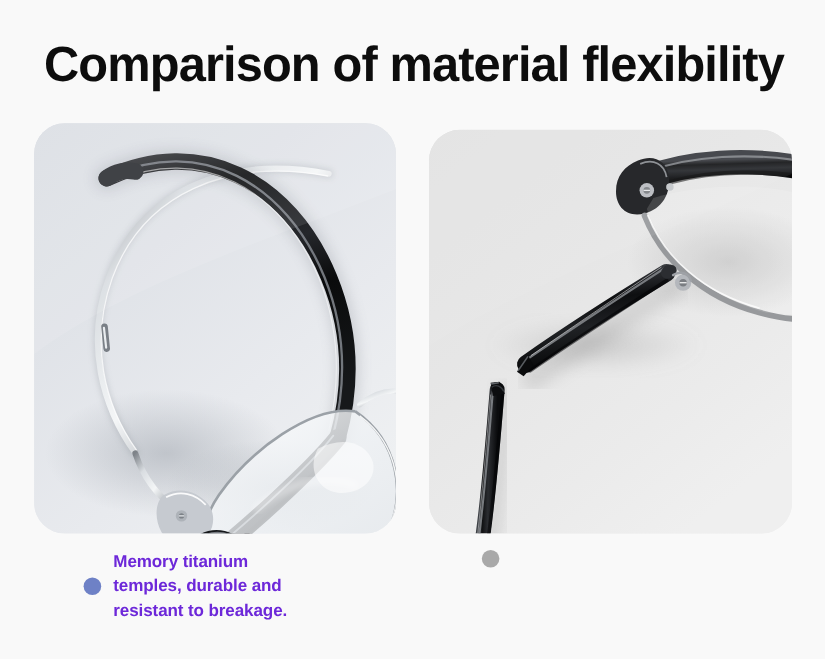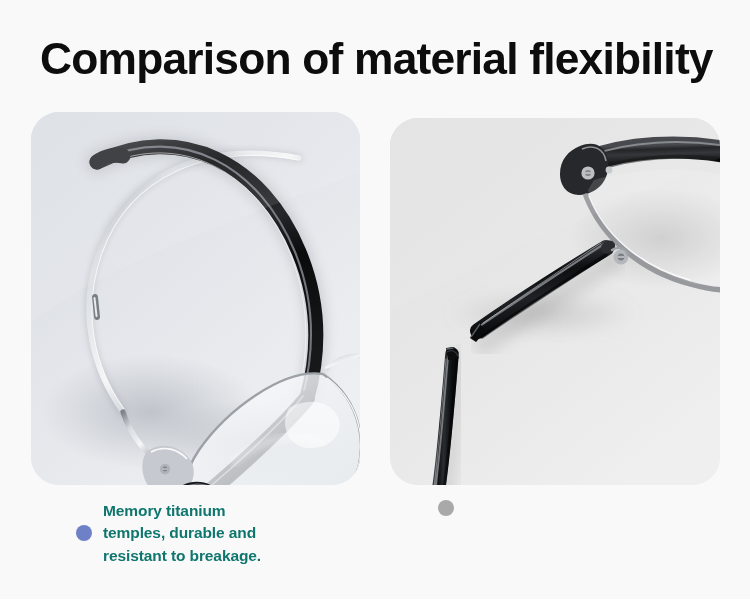--- a/index.html
+++ b/index.html
@@ -90,21 +90,21 @@
     height: 16px;
     border-radius: 50%;
   }
   #bullet-left  { background: #6e81c6; }
   #bullet-right { background: #a9a9a9; }
 
   .caption-text {
     font-size: 15.5px;
     line-height: 22.3px;
     font-weight: bold;
-    color: #0f766e;
+    color: #6d28d9;
     letter-spacing: -0.1px;
     white-space: pre-line;
   }
   #caption-left  .caption-text { margin-left: 11px; }
   #caption-right .caption-text { margin-left: 33px; }
 </style>
 </head>
 <body>
 
 <div id="page">

